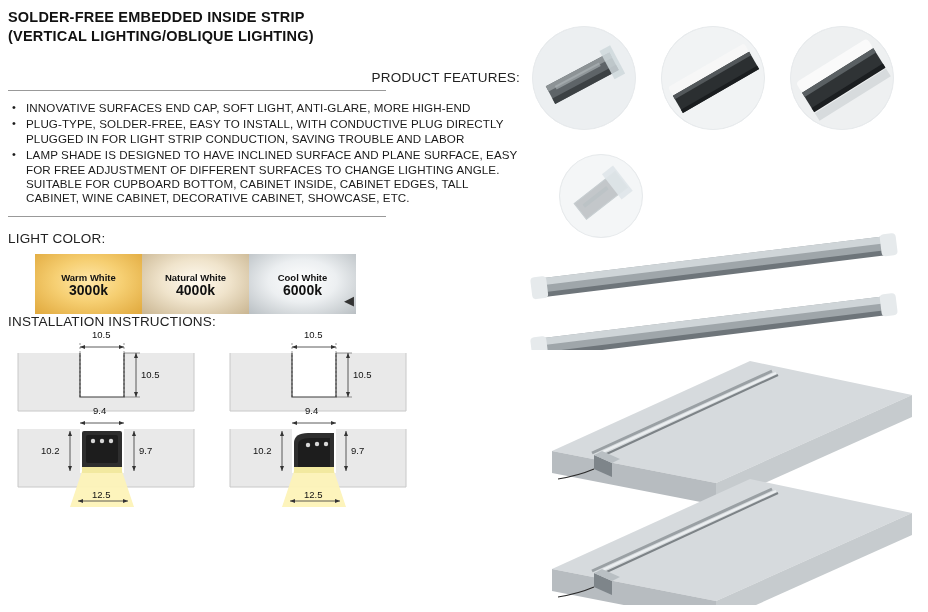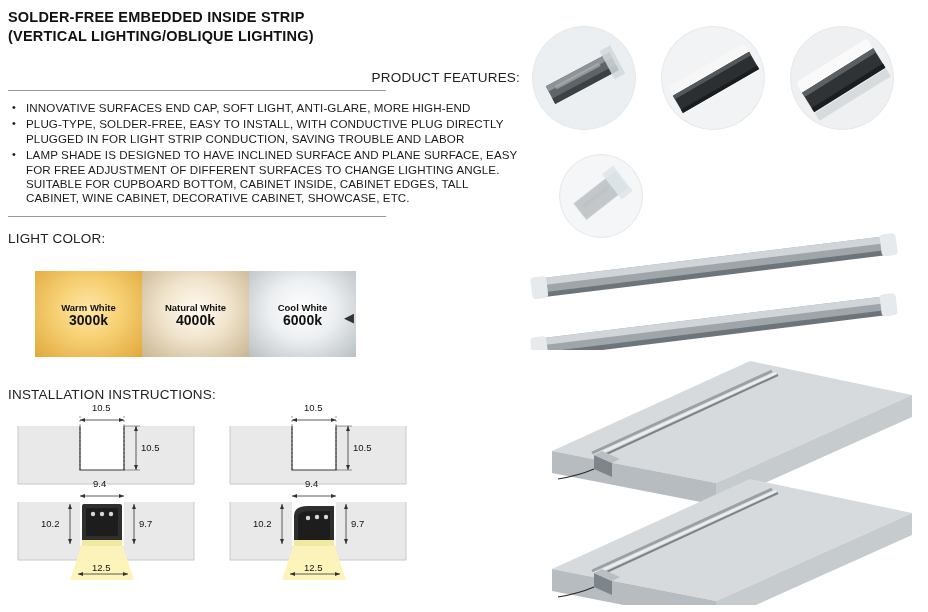--- a/index.html
+++ b/index.html
@@ -76,23 +76,23 @@
     border-top: 1px solid #999;
     width: 378px;
     margin: 10px 0 0 0;
   }
 
   .light-color-label { margin-top: 14px; }
 
   
   .swatch-strip {
     position: relative;
-    margin-top: 25px;
+    margin-top: 8px;
     width: 348px;
-    height: 86px;
+    height: 60px;
     display: flex;
     overflow: hidden;
     padding-left: 27px;
   }
   .swatch {
     flex: 1 1 33.333%;
     position: relative;
     display: flex;
     flex-direction: column;
     align-items: center;
@@ -115,21 +115,21 @@
   .sw3 { background: radial-gradient(ellipse at 50% 45%, #ffffff 0%, #eceff1 45%, #b9bfc3 100%); }
   .swatch-arrow {
     position: absolute;
     right: 2px;
     top: 42px;
     font-size: 13px;
     color: #333;
     line-height: 10px;
   }
 
-  .install-label { margin-top: 30px; }
+  .install-label { }
 
   
   .diagrams {
     position: relative;
     margin-top: 12px;
     width: 440px;
     height: 170px;
   }
   .diagram {
     position: absolute;

